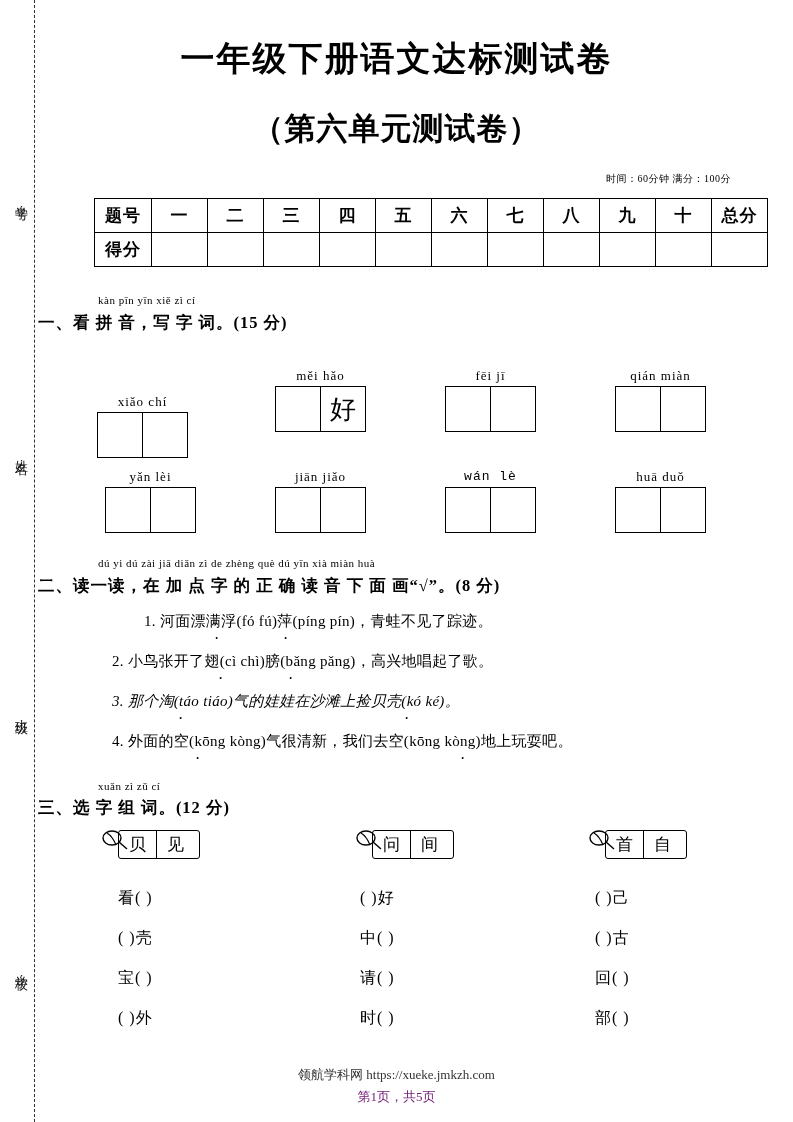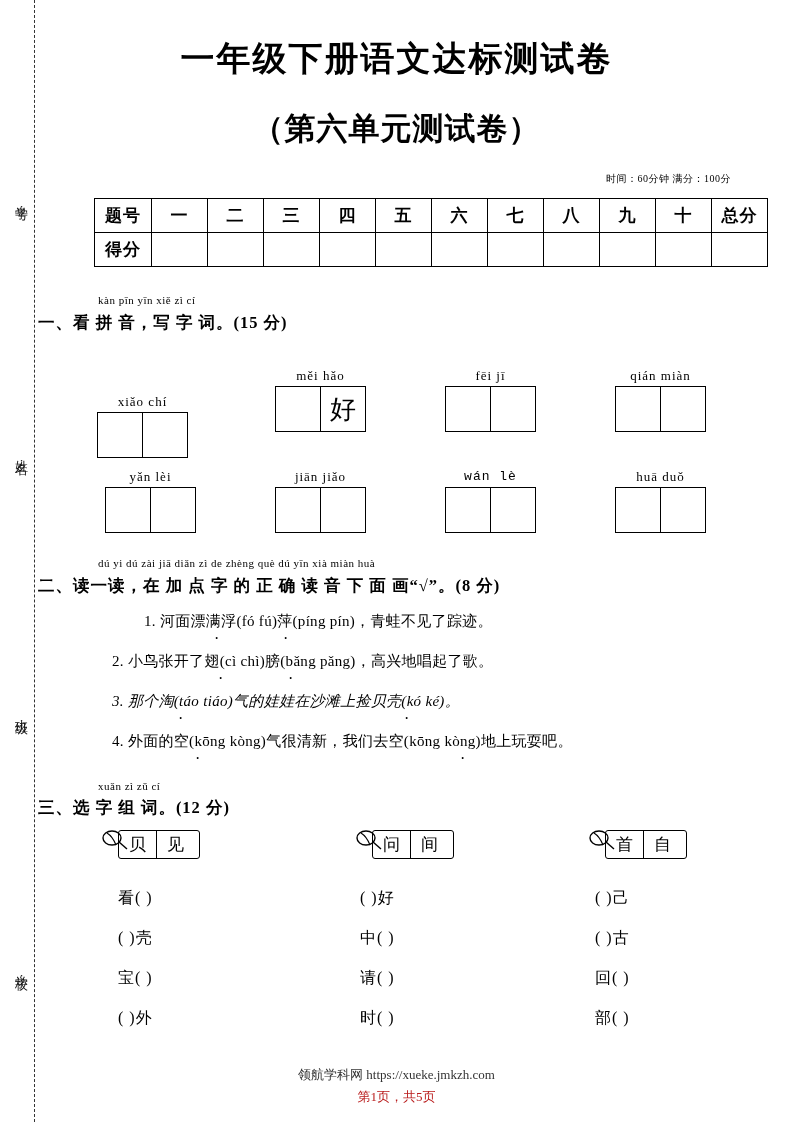--- a/index.html
+++ b/index.html
@@ -116,21 +116,21 @@
   }
 
   .blankline { position:absolute; font-size:16px; letter-spacing:1px; }
 
   .footer-url {
     position:absolute; left:0; right:0; bottom:38px;
     text-align:center; font-size:13px; color:#333;
   }
   .footer-page {
     position:absolute; left:0; right:0; bottom:16px;
-    text-align:center; font-size:13px; color:#b91c1c;
+    text-align:center; font-size:13px; color:#701a75;
   }
 </style>
 </head>
 <body>
 
 <div class="page">
 
   <div class="left-dash"></div>
 
   <div class="side-label" style="top:196px;">学号:</div>

